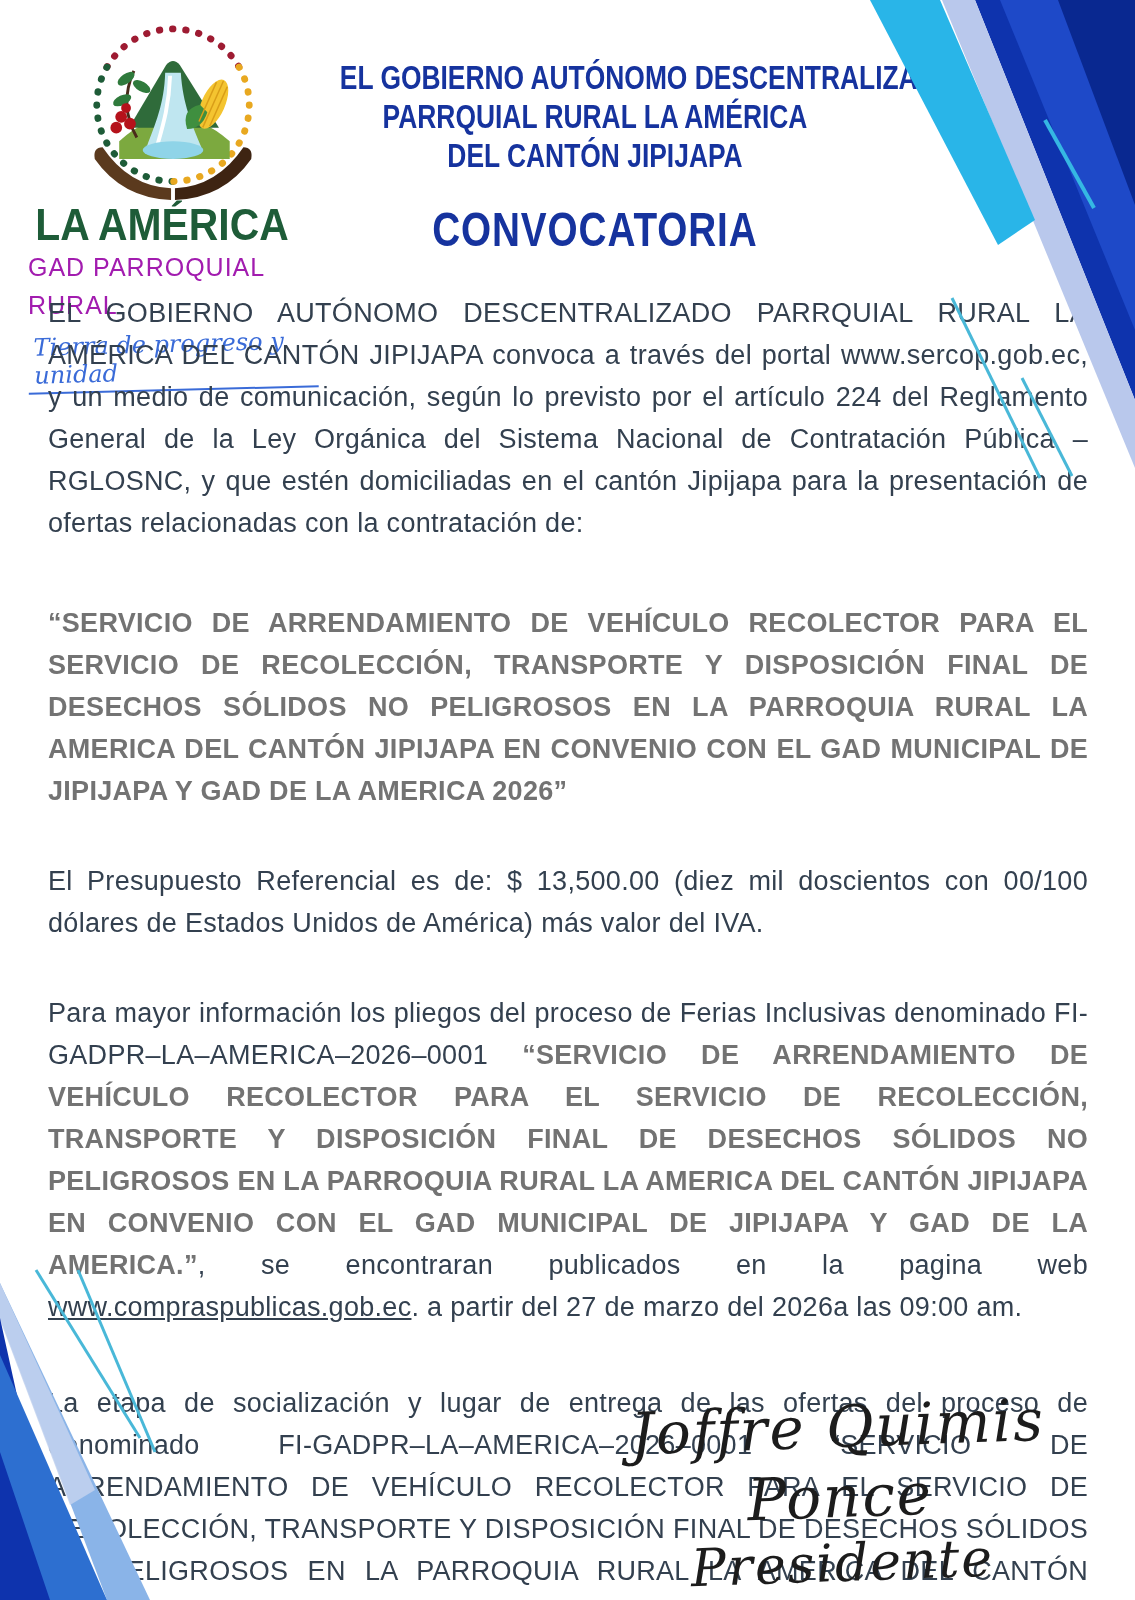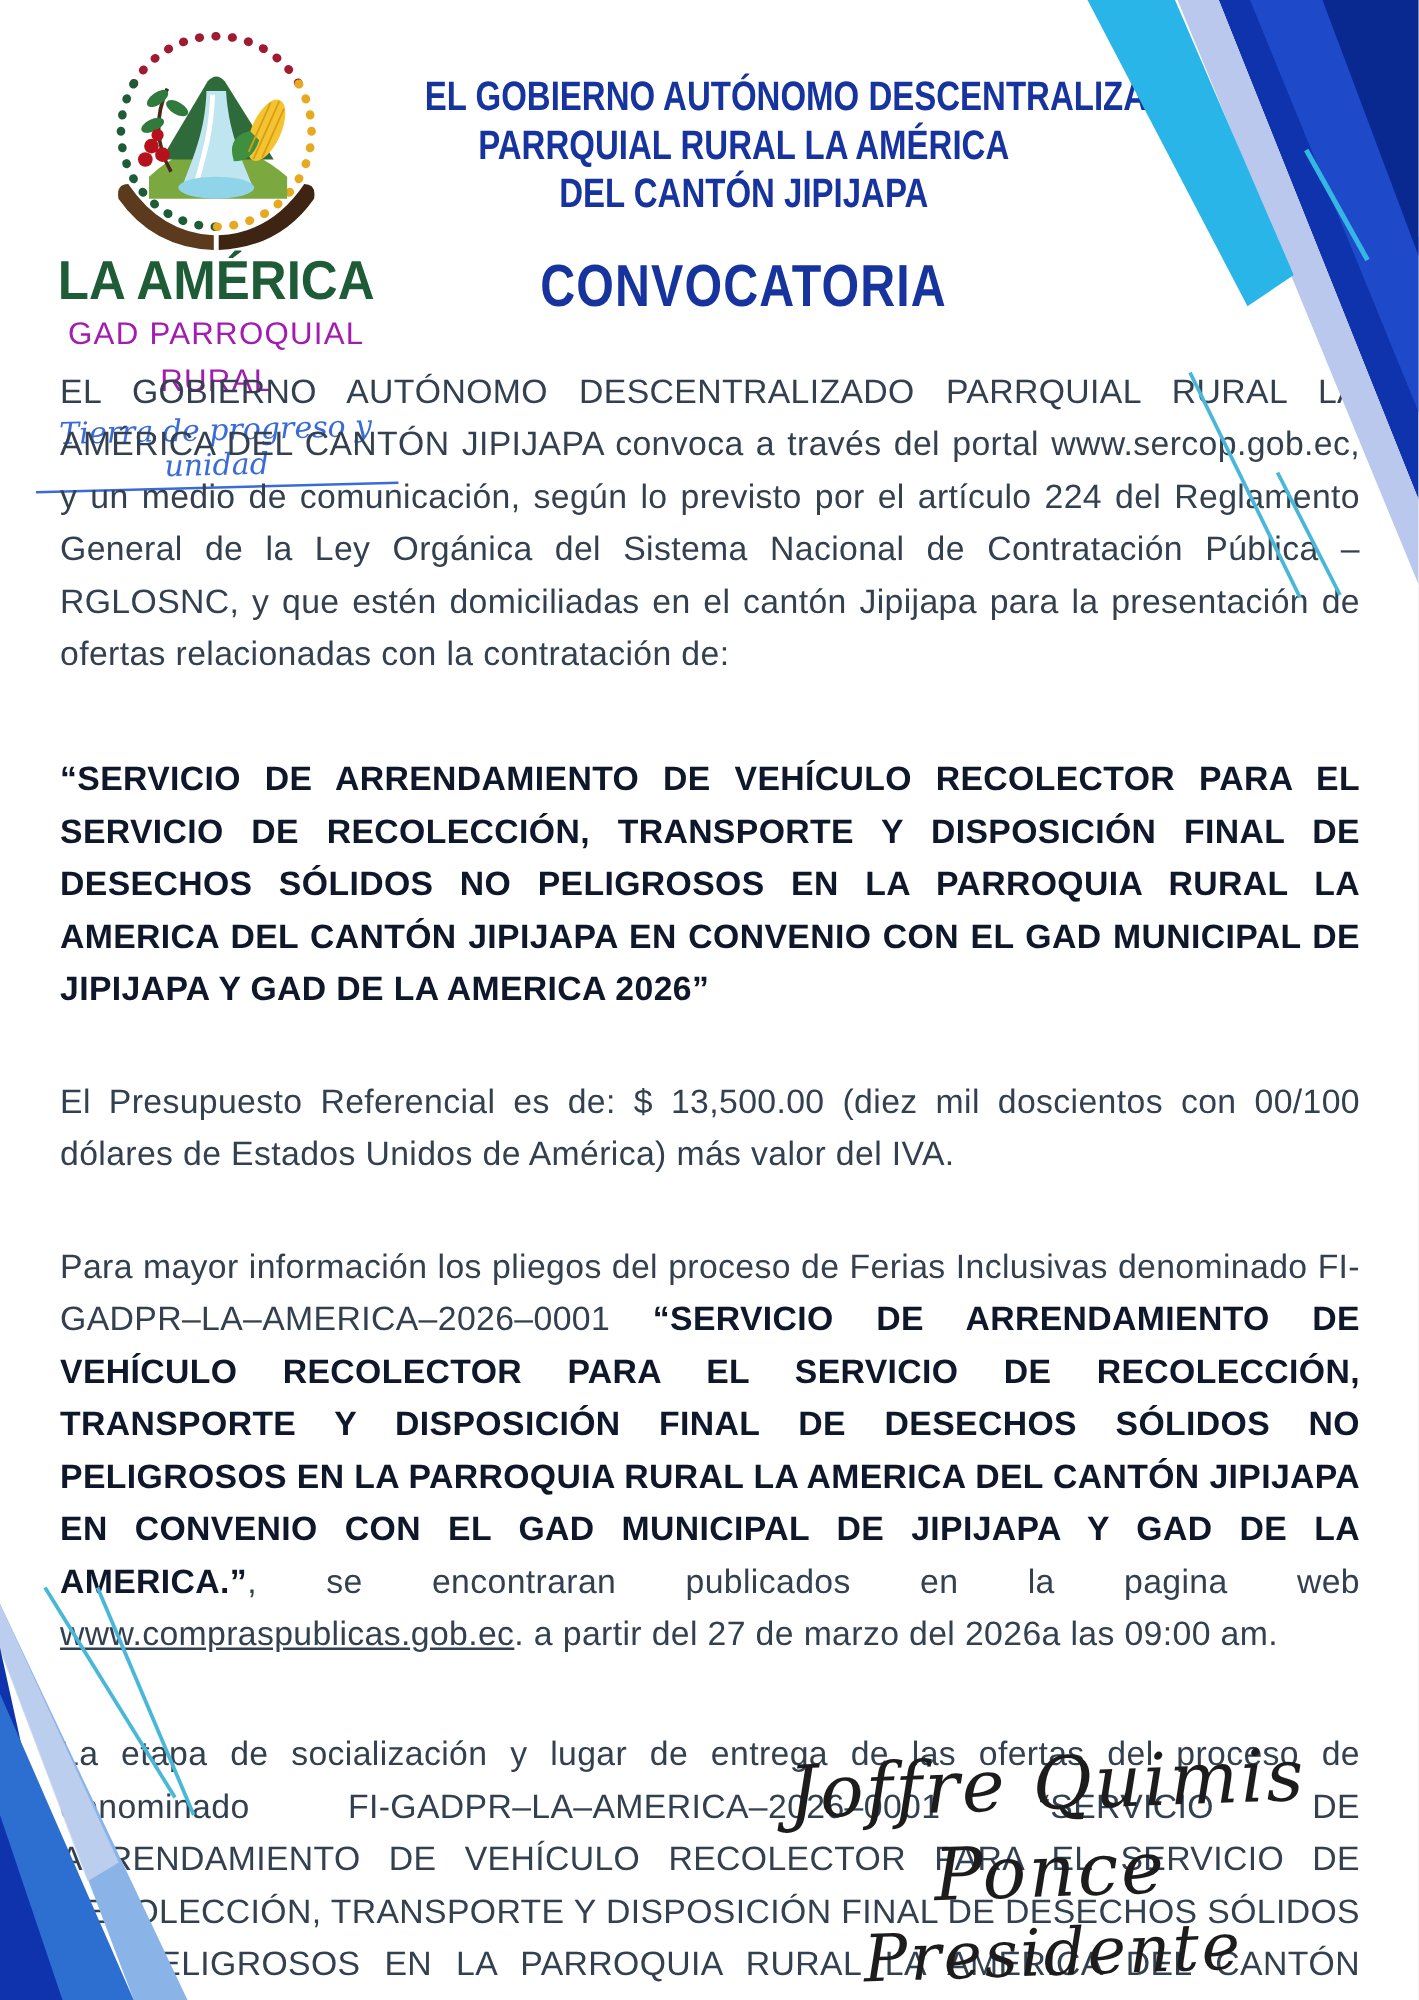--- a/index.html
+++ b/index.html
@@ -4,39 +4,39 @@
 <style>
   html,body{margin:0;padding:0;background:#e8e8e8;}
   .page{
     position:relative;width:1135px;height:1600px;margin:0 auto;
     background:#ffffff;overflow:hidden;
     font-family:"Liberation Sans",sans-serif;
   }
   
   .deco{position:absolute;inset:0;width:1135px;height:1600px;pointer-events:none;z-index:5;}
   
-  .logo-block{position:absolute;left:28px;top:22px;width:290px;text-align:center;z-index:2;}
+  .logo-block{position:absolute;left:28px;top:22px;width:290px;text-align:left;z-index:2;}
   .logo-emblem{width:204px;height:178px;margin:0 auto;display:block;}
   .logo-name{font-size:43px;font-weight:bold;color:#1E5C38;letter-spacing:0px;
     transform:scale(.95,1.02);margin-top:2px;line-height:46px;}
   .logo-sub{font-size:25px;color:#a21caf;letter-spacing:1px;margin-top:0;line-height:38px;}
   .logo-slogan{font-family:"DejaVu Serif",serif;font-style:italic;font-size:24px;color:#3A6BD8;
     margin-top:6px;display:inline-block;border-bottom:2px solid #3A6BD8;
     padding:0 6px 3px 6px;transform:rotate(-1.5deg);}
   
   .header-block{position:absolute;left:305px;top:58px;width:580px;text-align:center;z-index:2;color:#16339E;}
   .header-line{display:block;font-weight:800;font-size:30px;line-height:39px;
     transform:scale(.88,1.1);letter-spacing:0px;white-space:nowrap;}
   .doc-title{display:inline-block;font-weight:800;font-size:44px;margin-top:30px;
     transform:scale(.88,1.08);letter-spacing:1px;color:#16339E;}
   
   .body-col{position:absolute;left:48px;top:292px;width:1040px;z-index:2;
     font-size:27px;line-height:42px;color:#33404F;text-align:justify;letter-spacing:.3px;}
   .body-col p{margin:0;}
-  .p-bold{font-weight:bold;color:#0f172a;}
+  .p-bold{font-weight:bold;color:#737373;}
   .gap-60{margin-top:58px !important;}
   .gap-50{margin-top:48px !important;}
   .gap-55{margin-top:54px !important;}
   .link-underline{text-decoration:underline;color:#33404F;}
   
   .signature{position:absolute;left:560px;top:1392px;width:560px;text-align:center;z-index:2;
     font-family:"DejaVu Serif",serif;font-style:italic;color:#1c1c1c;transform:rotate(-2deg);}
   .sig-name{font-size:58px;line-height:70px;letter-spacing:2px;}
   .sig-role{font-size:52px;line-height:62px;letter-spacing:2px;}
 </style>

